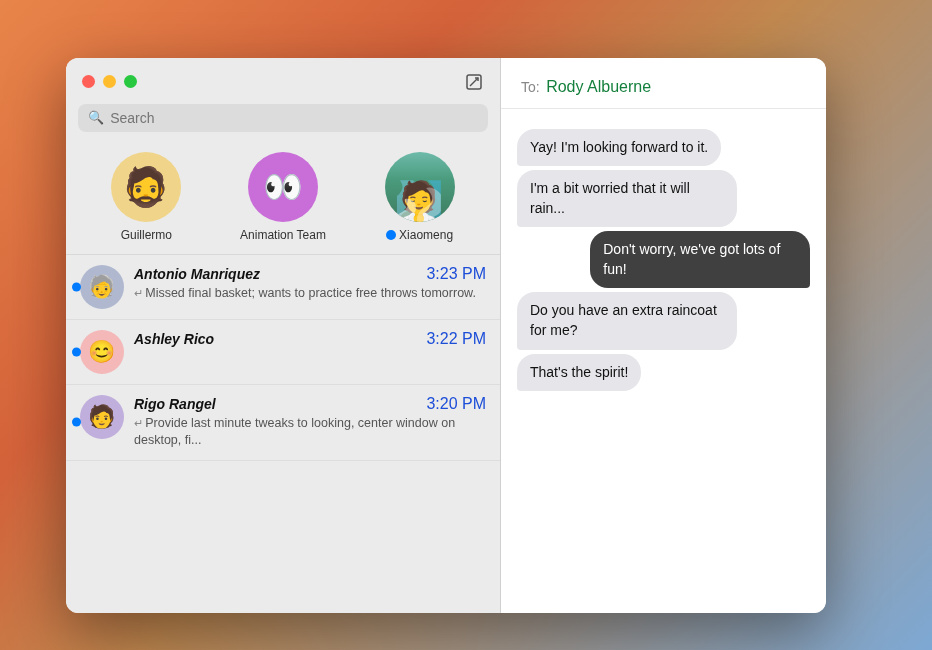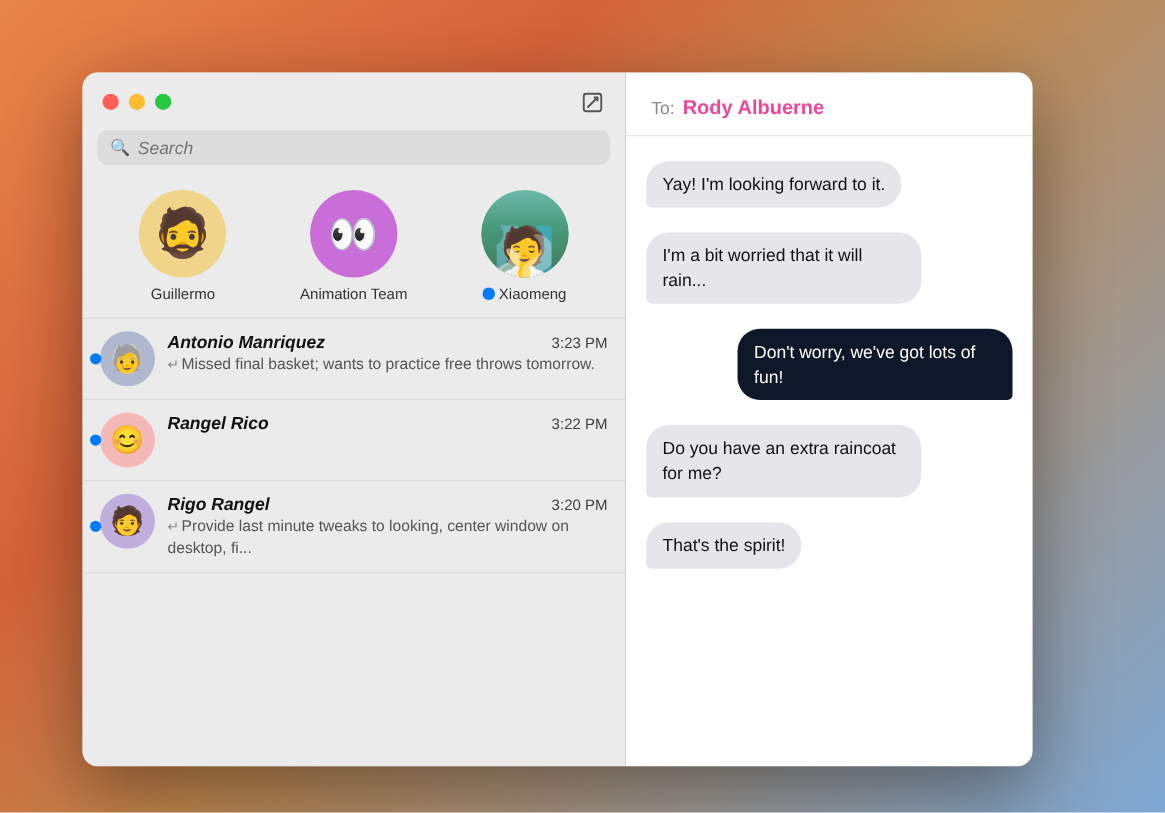--- a/index.html
+++ b/index.html
@@ -86,21 +86,20 @@
       font-size: 13px;
     }
 
     .search-input {
       background: transparent;
       border: none;
       outline: none;
       font-size: 14px;
       color: #0f172a;
       width: 100%;
-      font-style: italic;
     }
 
     
     .pinned-contacts {
       display: flex;
       justify-content: space-around;
       padding: 8px 16px 12px 16px;
       border-bottom: 1px solid #d8d8d8;
     }
 
@@ -193,22 +192,22 @@
     }
 
     .msg-name {
       font-weight: 600;
       font-size: 14px;
       color: #111;
       font-style: italic;
     }
 
     .msg-time {
-      font-size: 12px;
-      color: #404040;
+      font-size: 16px;
+      color: #1d4ed8;
       flex-shrink: 0;
     }
 
     .msg-preview {
       font-size: 12.5px;
       color: #555;
       overflow: hidden;
       text-overflow: ellipsis;
       display: -webkit-box;
       -webkit-line-clamp: 2;
@@ -235,31 +234,31 @@
       padding: 20px 20px 12px 20px;
       border-bottom: 1px solid #e8e8e8;
     }
 
     .chat-to {
       font-size: 14px;
       color: #888;
     }
 
     .chat-to-name {
-      font-weight: 700;
-      color: #ec4899;
+      font-weight: 400;
+      color: #15803d;
       margin-left: 2px;
     }
 
     .chat-messages {
       flex: 1;
       padding: 20px 16px;
       display: flex;
       flex-direction: column;
-      gap: 20px;
+      gap: 4px;
       overflow-y: auto;
     }
 
     .bubble-row {
       display: flex;
       align-items: flex-end;
     }
 
     .bubble-row.left {
       justify-content: flex-start;
@@ -277,21 +276,21 @@
       line-height: 1.4;
     }
 
     .bubble.received {
       background: #e5e5ea;
       color: #111;
       border-bottom-left-radius: 4px;
     }
 
     .bubble.sent {
-      background: #0f172a;
+      background: #404040;
       color: #fff;
       border-bottom-right-radius: 4px;
     }
 
     
     .guillermo-face {
       background: #f0d48a;
       width: 70px;
       height: 70px;
       border-radius: 50%;
@@ -410,21 +409,21 @@
 
       <div class="message-item">
         <div class="unread-dot-wrap">
           <div class="unread-dot"></div>
         </div>
         <div class="msg-avatar msg-avatar-ashley">
           <span class="small-emoji">😊</span>
         </div>
         <div class="msg-content">
           <div class="msg-header">
-            <span class="msg-name">Rangel Rico</span>
+            <span class="msg-name">Ashley Rico</span>
             <span class="msg-time">3:22 PM</span>
           </div>
         </div>
       </div>
 
       <div class="message-item">
         <div class="unread-dot-wrap">
           <div class="unread-dot"></div>
         </div>
         <div class="msg-avatar msg-avatar-rigo">

